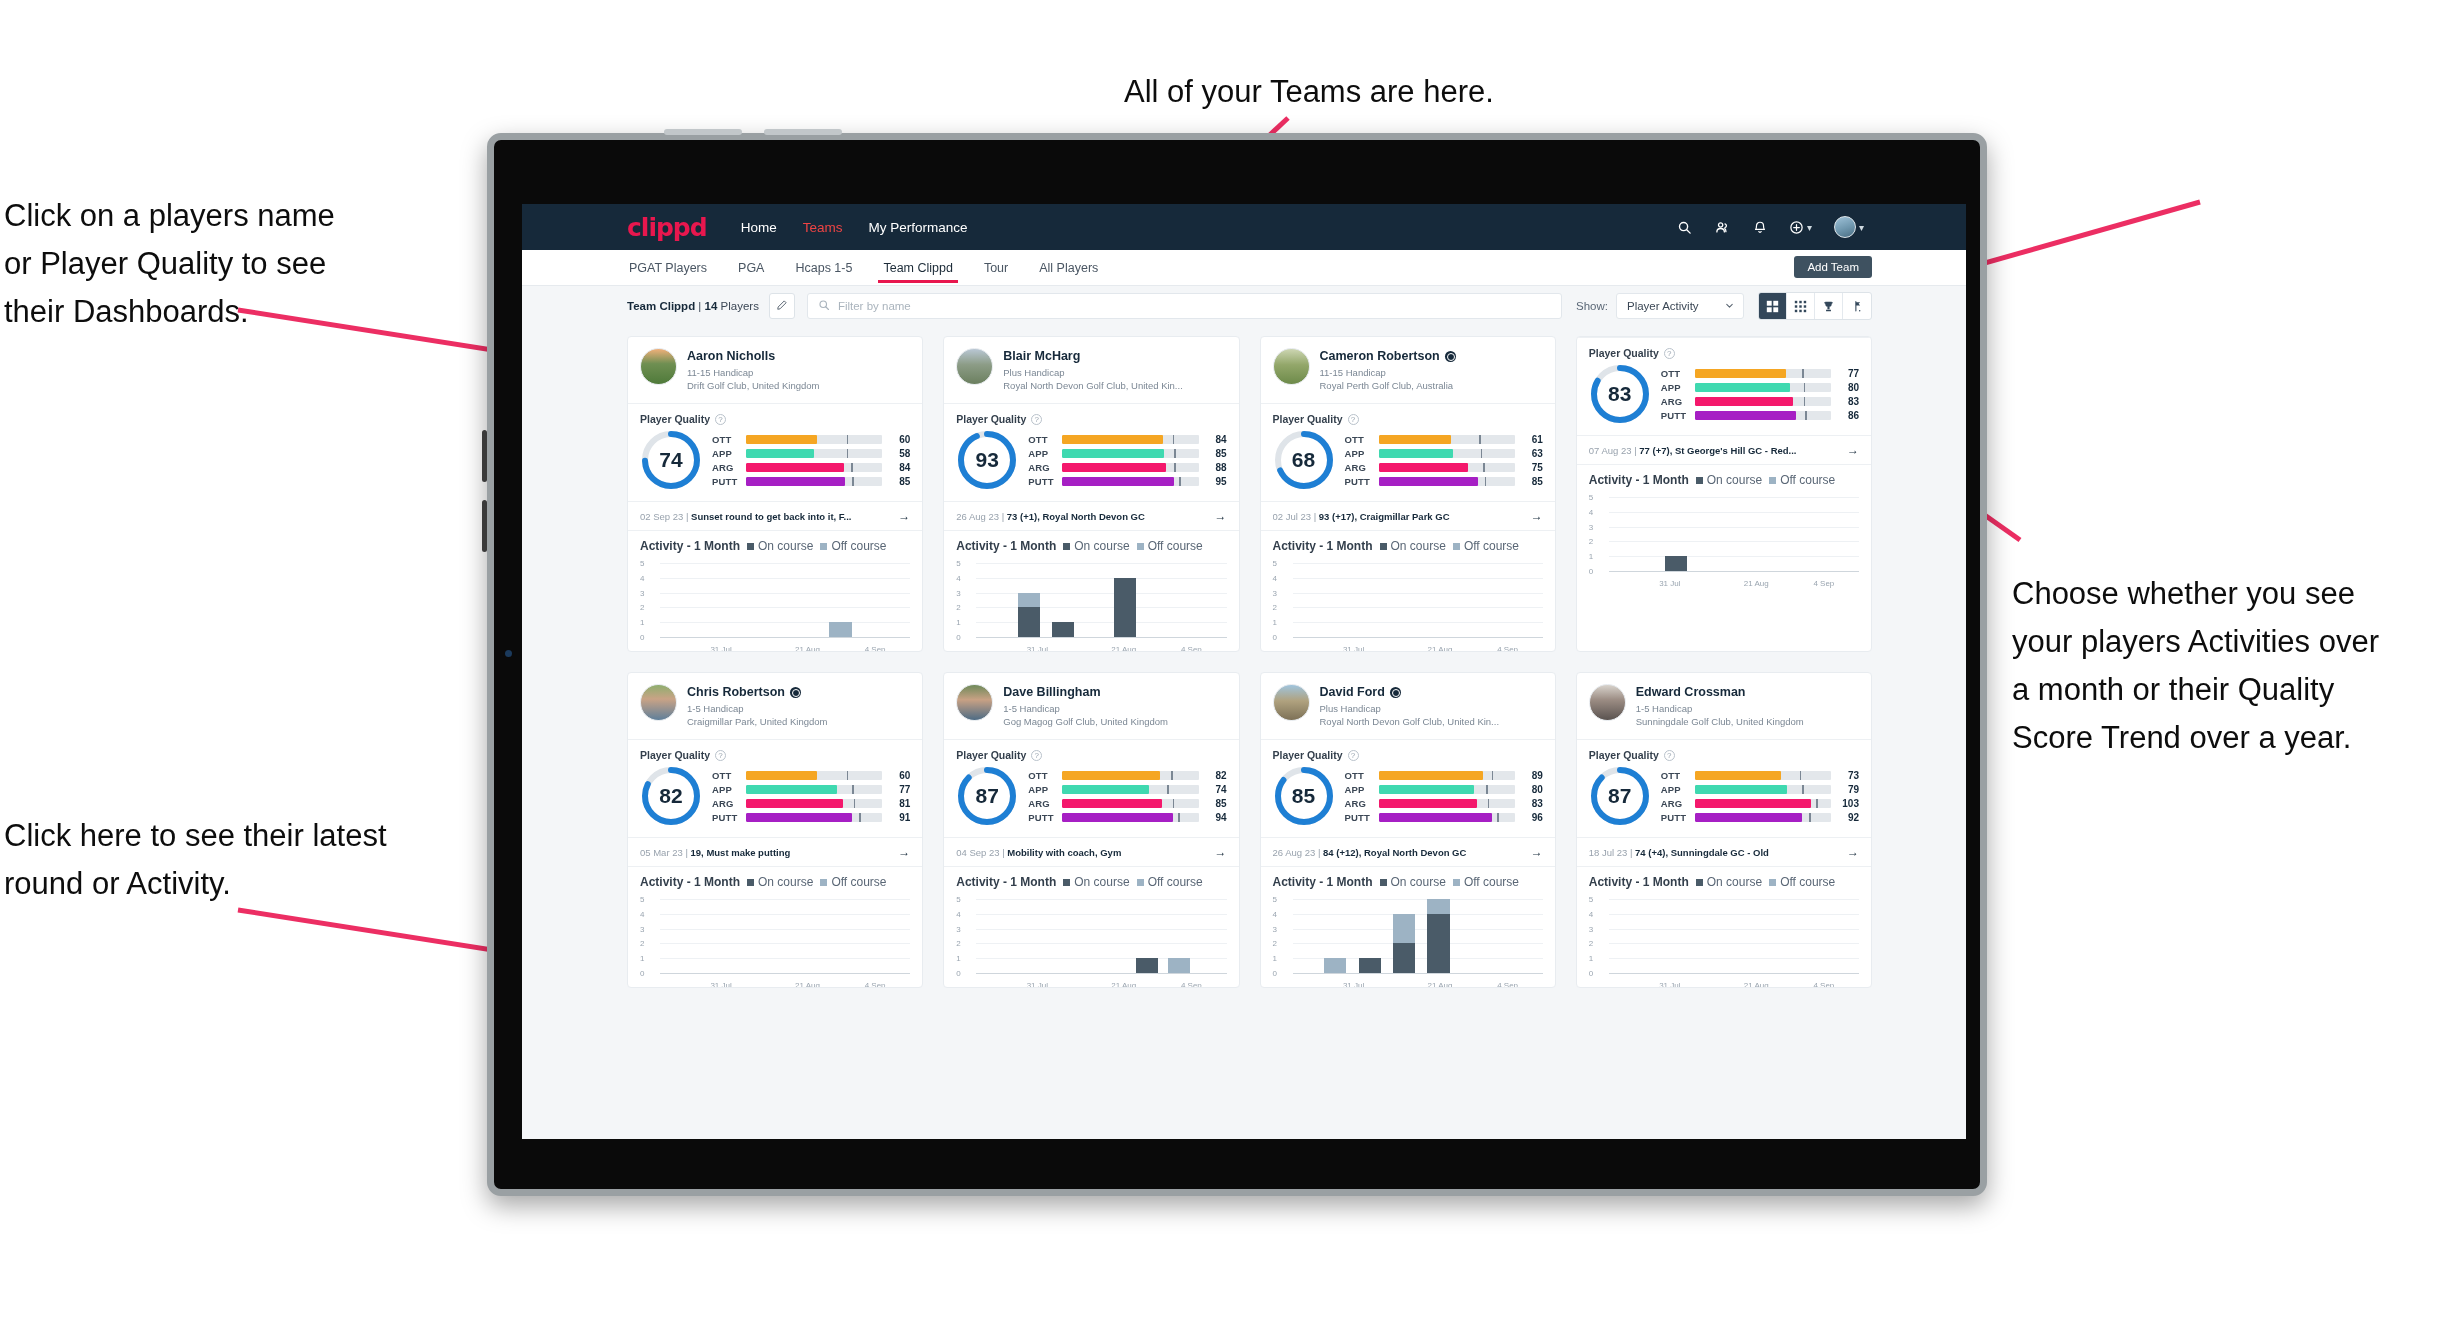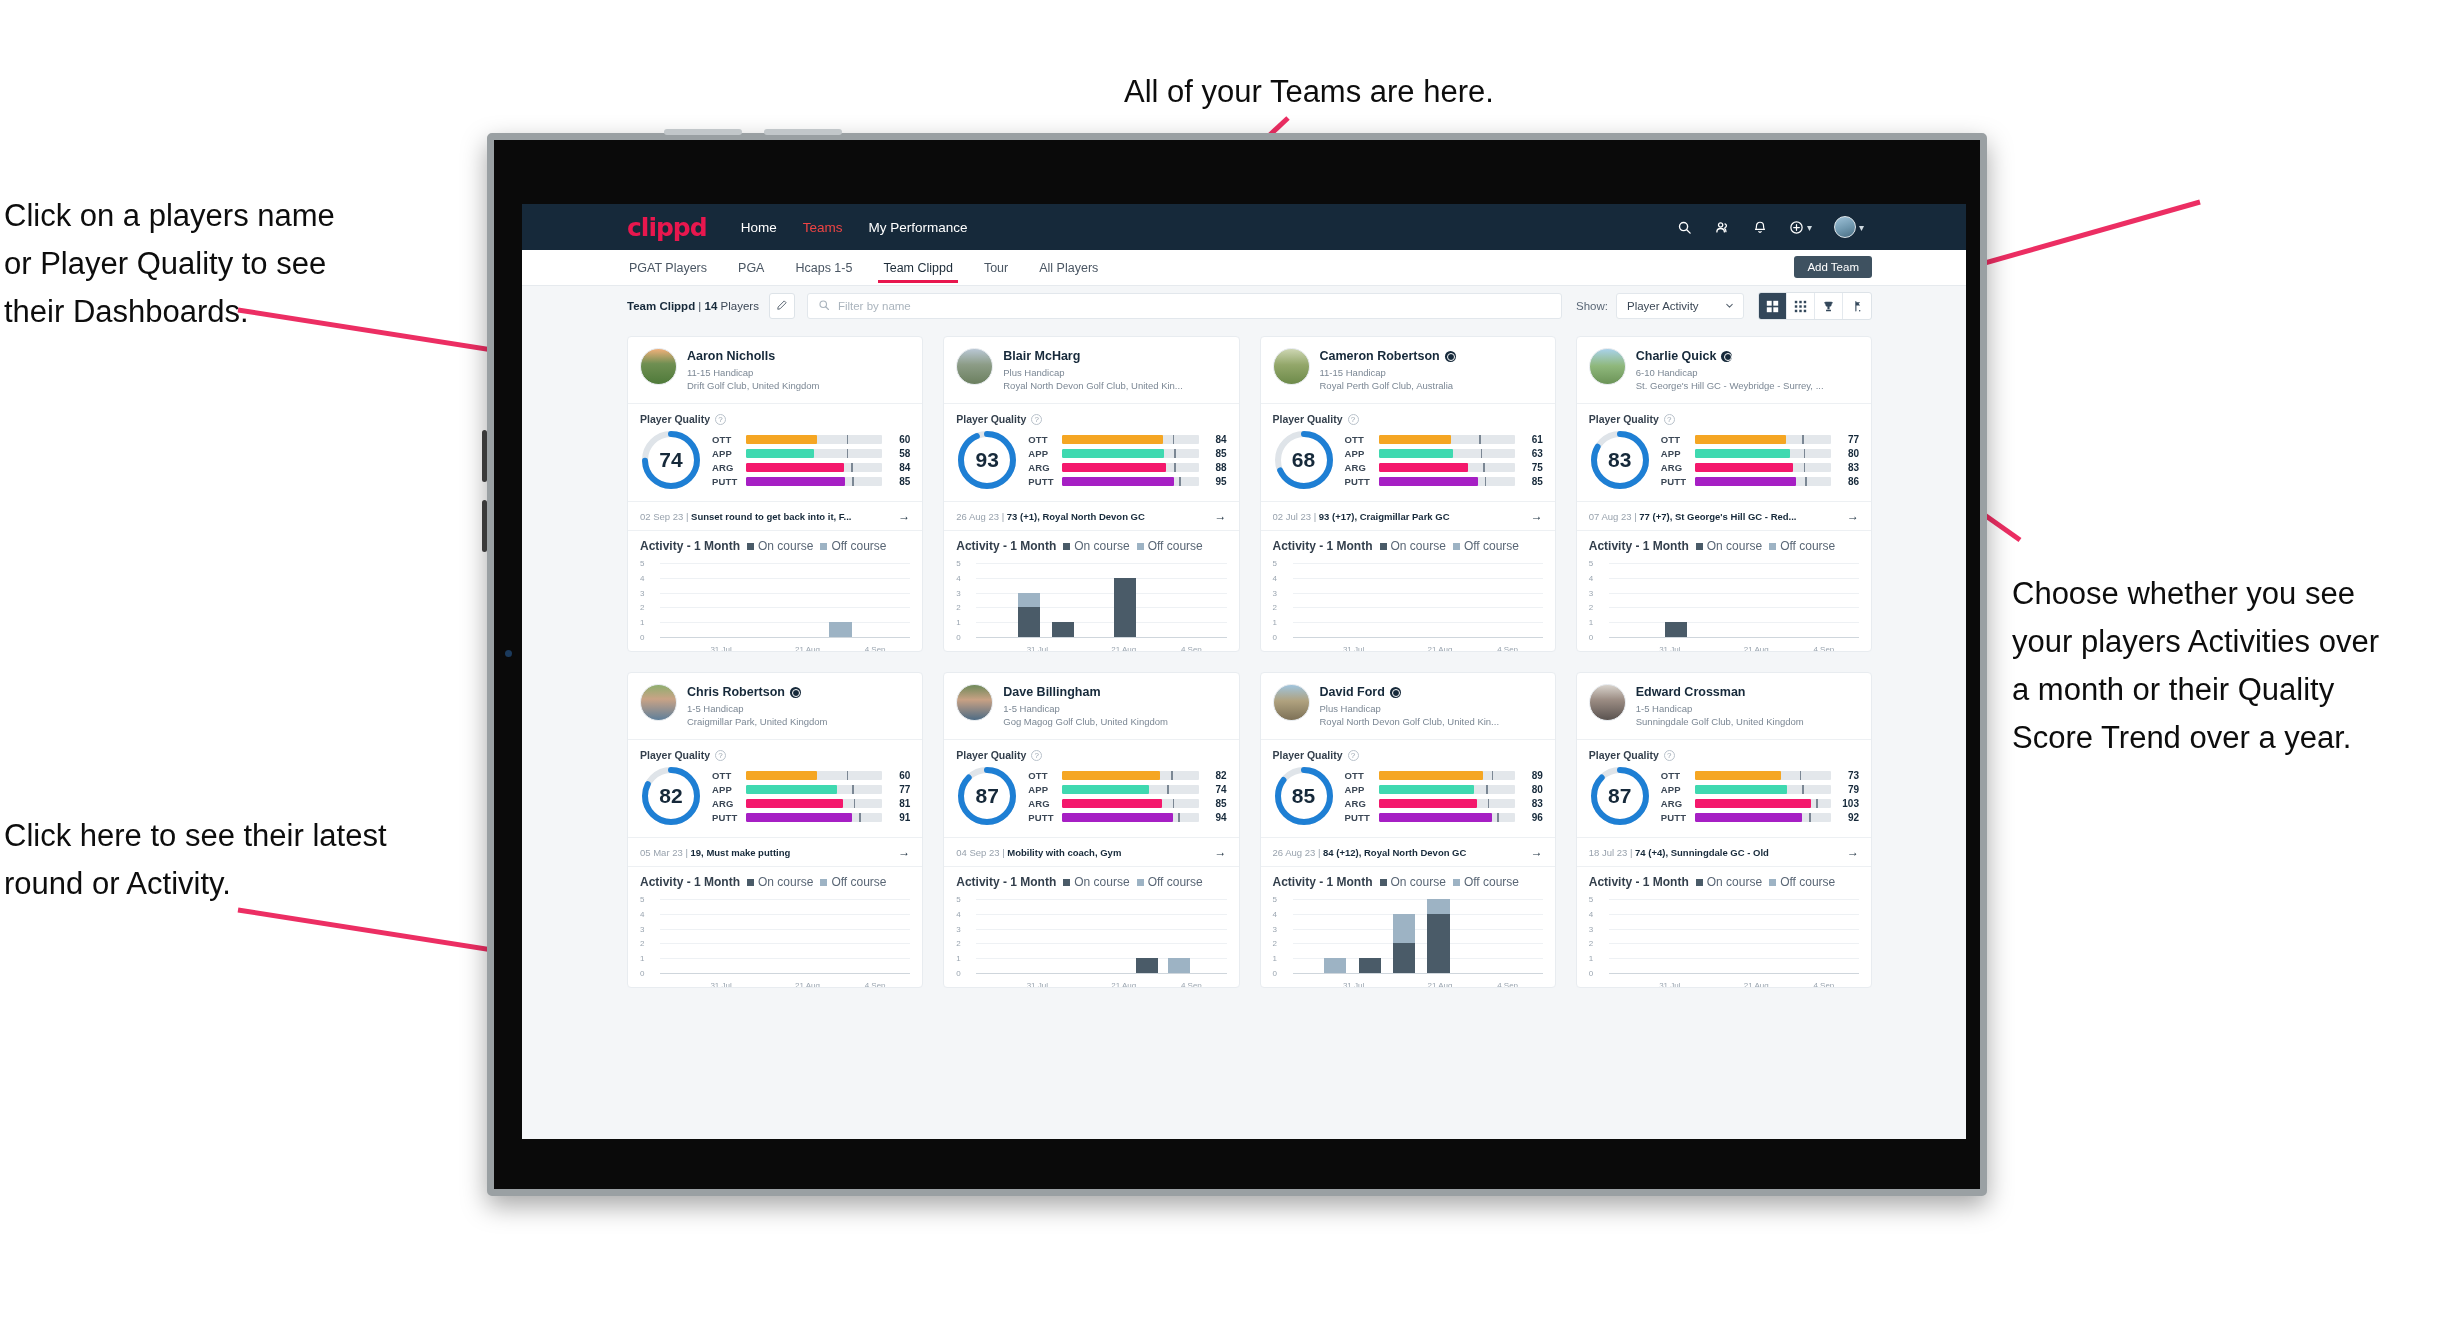--- a/index.html
+++ b/index.html
@@ -21,21 +21,21 @@
     white-space: pre-line;
   }
   .arrow { position: absolute; pointer-events: none; }
 
   
   #tablet {
     position: absolute;
     left: 487px; top: 133px;
     width: 1500px; height: 1063px;
     background: #0a0a0a;
-    border-radius: 5px;
+    border-radius: 14px;
     border: 7px solid #9aa0a3;
     box-shadow: 0 10px 26px rgba(0,0,0,.35);
   }
   #tablet:before { 
     content:""; position:absolute; left: 170px; top: -11px; width: 78px; height: 6px;
     background:#c2c7ca; border-radius:3px;
   }
   #tablet:after {
     content:""; position:absolute; left: 270px; top: -11px; width: 78px; height: 6px;
     background:#c2c7ca; border-radius:3px;
@@ -631,31 +631,20 @@
                 <div class="ylab" style="top:78px">0</div>
                 <div class="axis" style="top:78px"></div>
                 <div class="plot" style="top:4px;height:74px"></div>
                 <div class="xlab" style="left:30%">31 Jul</div>
                 <div class="xlab" style="left:62%">21 Aug</div>
                 <div class="xlab" style="left:87%">4 Sep</div>
     </div>
     </div>
   </div>
   <div class="card">
-    <div class="card-head">
-      <div class="pavatar" style="background:linear-gradient(180deg,#a9d2ea 0%,#8fb87c 48%,#6b9357 100%)"></div>
-      <div style="min-width:0">
-        <div class="pname">
-          <span>Charlie Quick</span>
-          <span class="verify"></span>
-        </div>
-        <div class="phcap">6-10 Handicap</div>
-        <div class="pclub">St. George's Hill GC - Weybridge - Surrey, ...</div>
-      </div>
-    </div>
     <div class="divider"></div>
     <div class="quality-head">
       <span class="t">Player Quality</span>
       <span class="qmark">?</span>
     </div>
     <div class="quality-body">
       <div class="donut">
         <svg width="62" height="62" viewBox="0 0 62 62">
       <circle cx="31" cy="31" r="26" fill="none" stroke="#dfe4e9" stroke-width="6"></circle>
       <circle cx="31" cy="31" r="26" fill="none" stroke="#1e7fd4" stroke-width="6" stroke-dasharray="135.5911389289355 27.771679057733763" stroke-linecap="round" transform="rotate(-90 31 31)"></circle>

